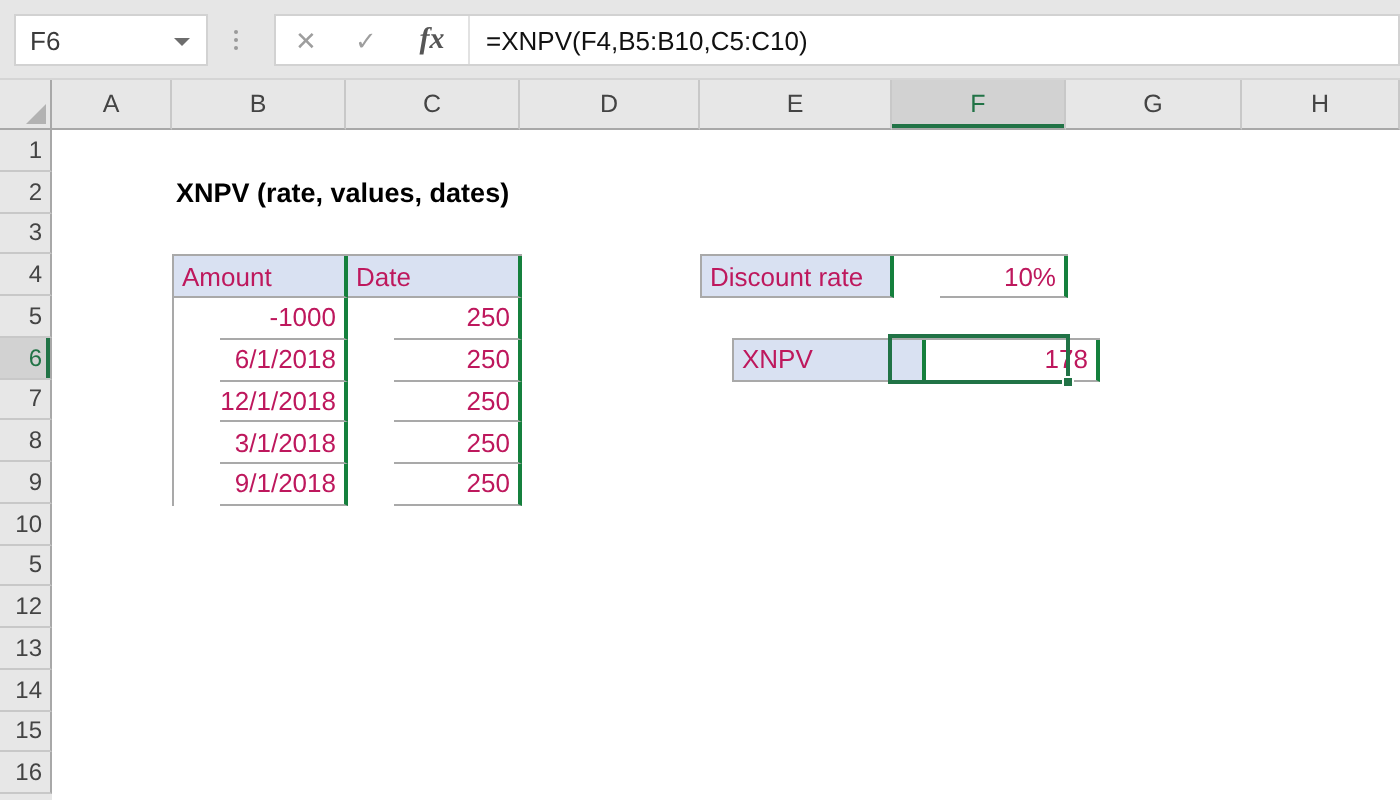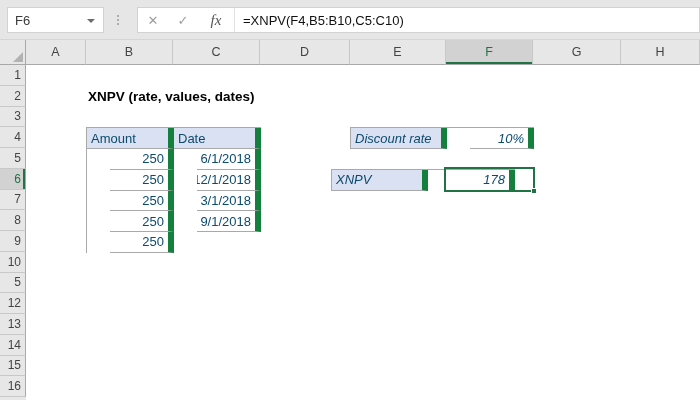--- a/index.html
+++ b/index.html
@@ -41,21 +41,21 @@
     display:flex; align-items:center;
   }
   .fx-btn {
     width:30px; height:100%;
     display:flex; align-items:center; justify-content:center;
     color:#9e9e9e; font-size:13px;
   }
   .fx-btn.fx-glyph {
     width:36px;
     font-family:"Liberation Serif", serif; font-style:italic;
-    font-size:15px; color:#565656; font-weight:normal;
+    font-size:15px; color:#565656; font-weight:bold;
   }
   .formula-text {
     flex:1; height:100%;
     border-left:1px solid #e2e2e2;
     display:flex; align-items:center;
     padding-left:8px; color:#111;
   }
 
   
   .sheet { position:absolute; left:0; top:40px; width:700px; height:360px; background:#fff; }
@@ -116,33 +116,33 @@
     font-weight:bold; font-size:13.5px; color:#000;
     white-space:nowrap;
   }
   .range {
     position:absolute;
     display:grid;
     grid-auto-rows:20.75px;
     border-top:1px solid #a9a9a9; border-left:1px solid #a9a9a9;
   }
   .range .cell {
-    border-right:6px solid #15803d; border-bottom:1px solid #a9a9a9;
+    border-right:2px solid #15803d; border-bottom:1px solid #a9a9a9;
     padding:0 4px;
     display:flex; align-items:center;
-    font-size:13px; color:#0c4a6e;
+    font-size:13px; color:#be185d;
     white-space:nowrap; overflow:hidden;
   }
   .cell.hdr { background:#d9e1f2; }
   .cell.num { justify-content:flex-end;margin-left:23px; }
   .cell.txt { justify-content:flex-start; }
 
   .amount-table { left:60px; top:62.25px; grid-template-columns:87px 87px; }
-  .rate-range   { left:324px; top:62.25px; grid-template-columns:96px 87px;font-style:italic; }
-  .xnpv-range   { left:305px; top:103.75px; grid-template-columns:96px 87px;font-style:italic; }
+  .rate-range   { left:324px; top:62.25px; grid-template-columns:96px 87px; }
+  .xnpv-range   { left:340px; top:103.75px; grid-template-columns:96px 87px; }
 
   
   .selection {
     position:absolute; left:418px; top:101.75px; width:91px; height:24.75px;
     border:2px solid #217346;
     pointer-events:none;
   }
   .fill-handle {
     position:absolute; right:-4px; bottom:-4px;
     width:6px; height:6px;
@@ -206,20 +206,21 @@
     <div class="row-h">16</div>
   </div>
 
   <div class="cells">
 
     <div class="title-cell">XNPV (rate, values, dates)</div>
 
     <div class="range amount-table">
       <div class="cell hdr txt">Amount</div>
       <div class="cell hdr txt">Date</div>
+      <div class="cell num">-1000</div>
       <div class="cell num">250</div>
       <div class="cell num">6/1/2018</div>
       <div class="cell num">250</div>
       <div class="cell num">12/1/2018</div>
       <div class="cell num">250</div>
       <div class="cell num">3/1/2018</div>
       <div class="cell num">250</div>
       <div class="cell num">9/1/2018</div>
       <div class="cell num">250</div>
     </div>

